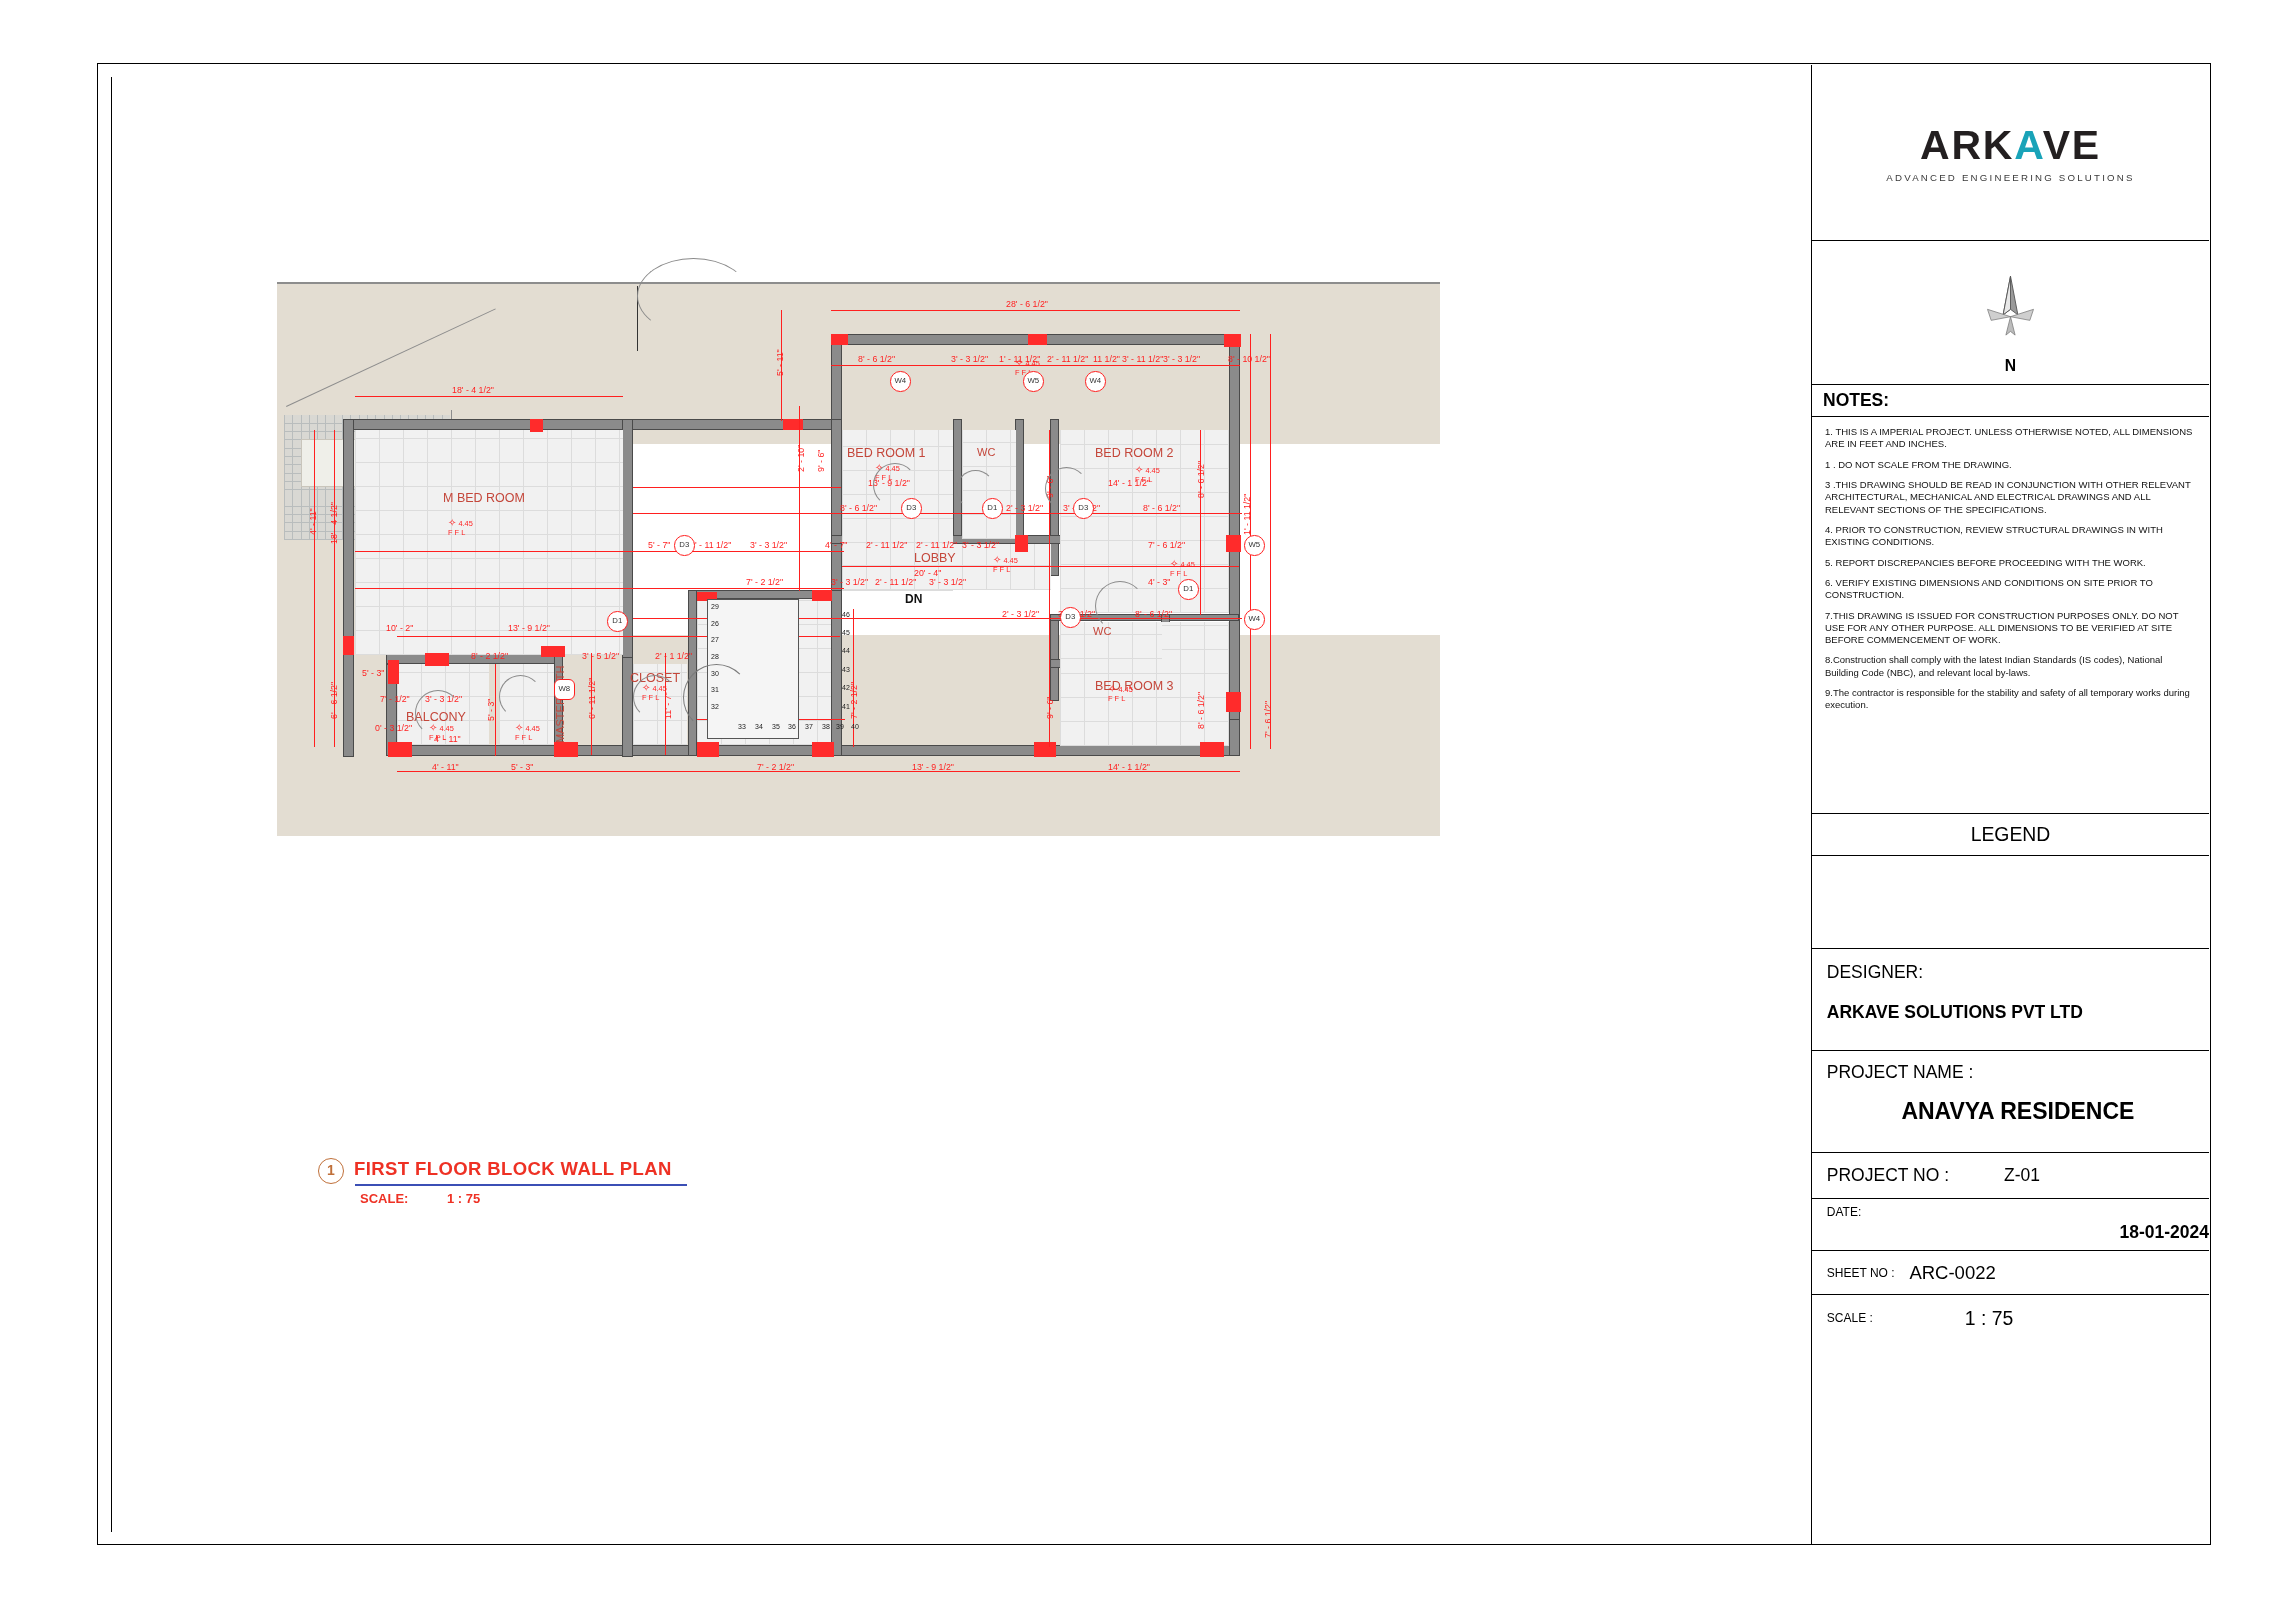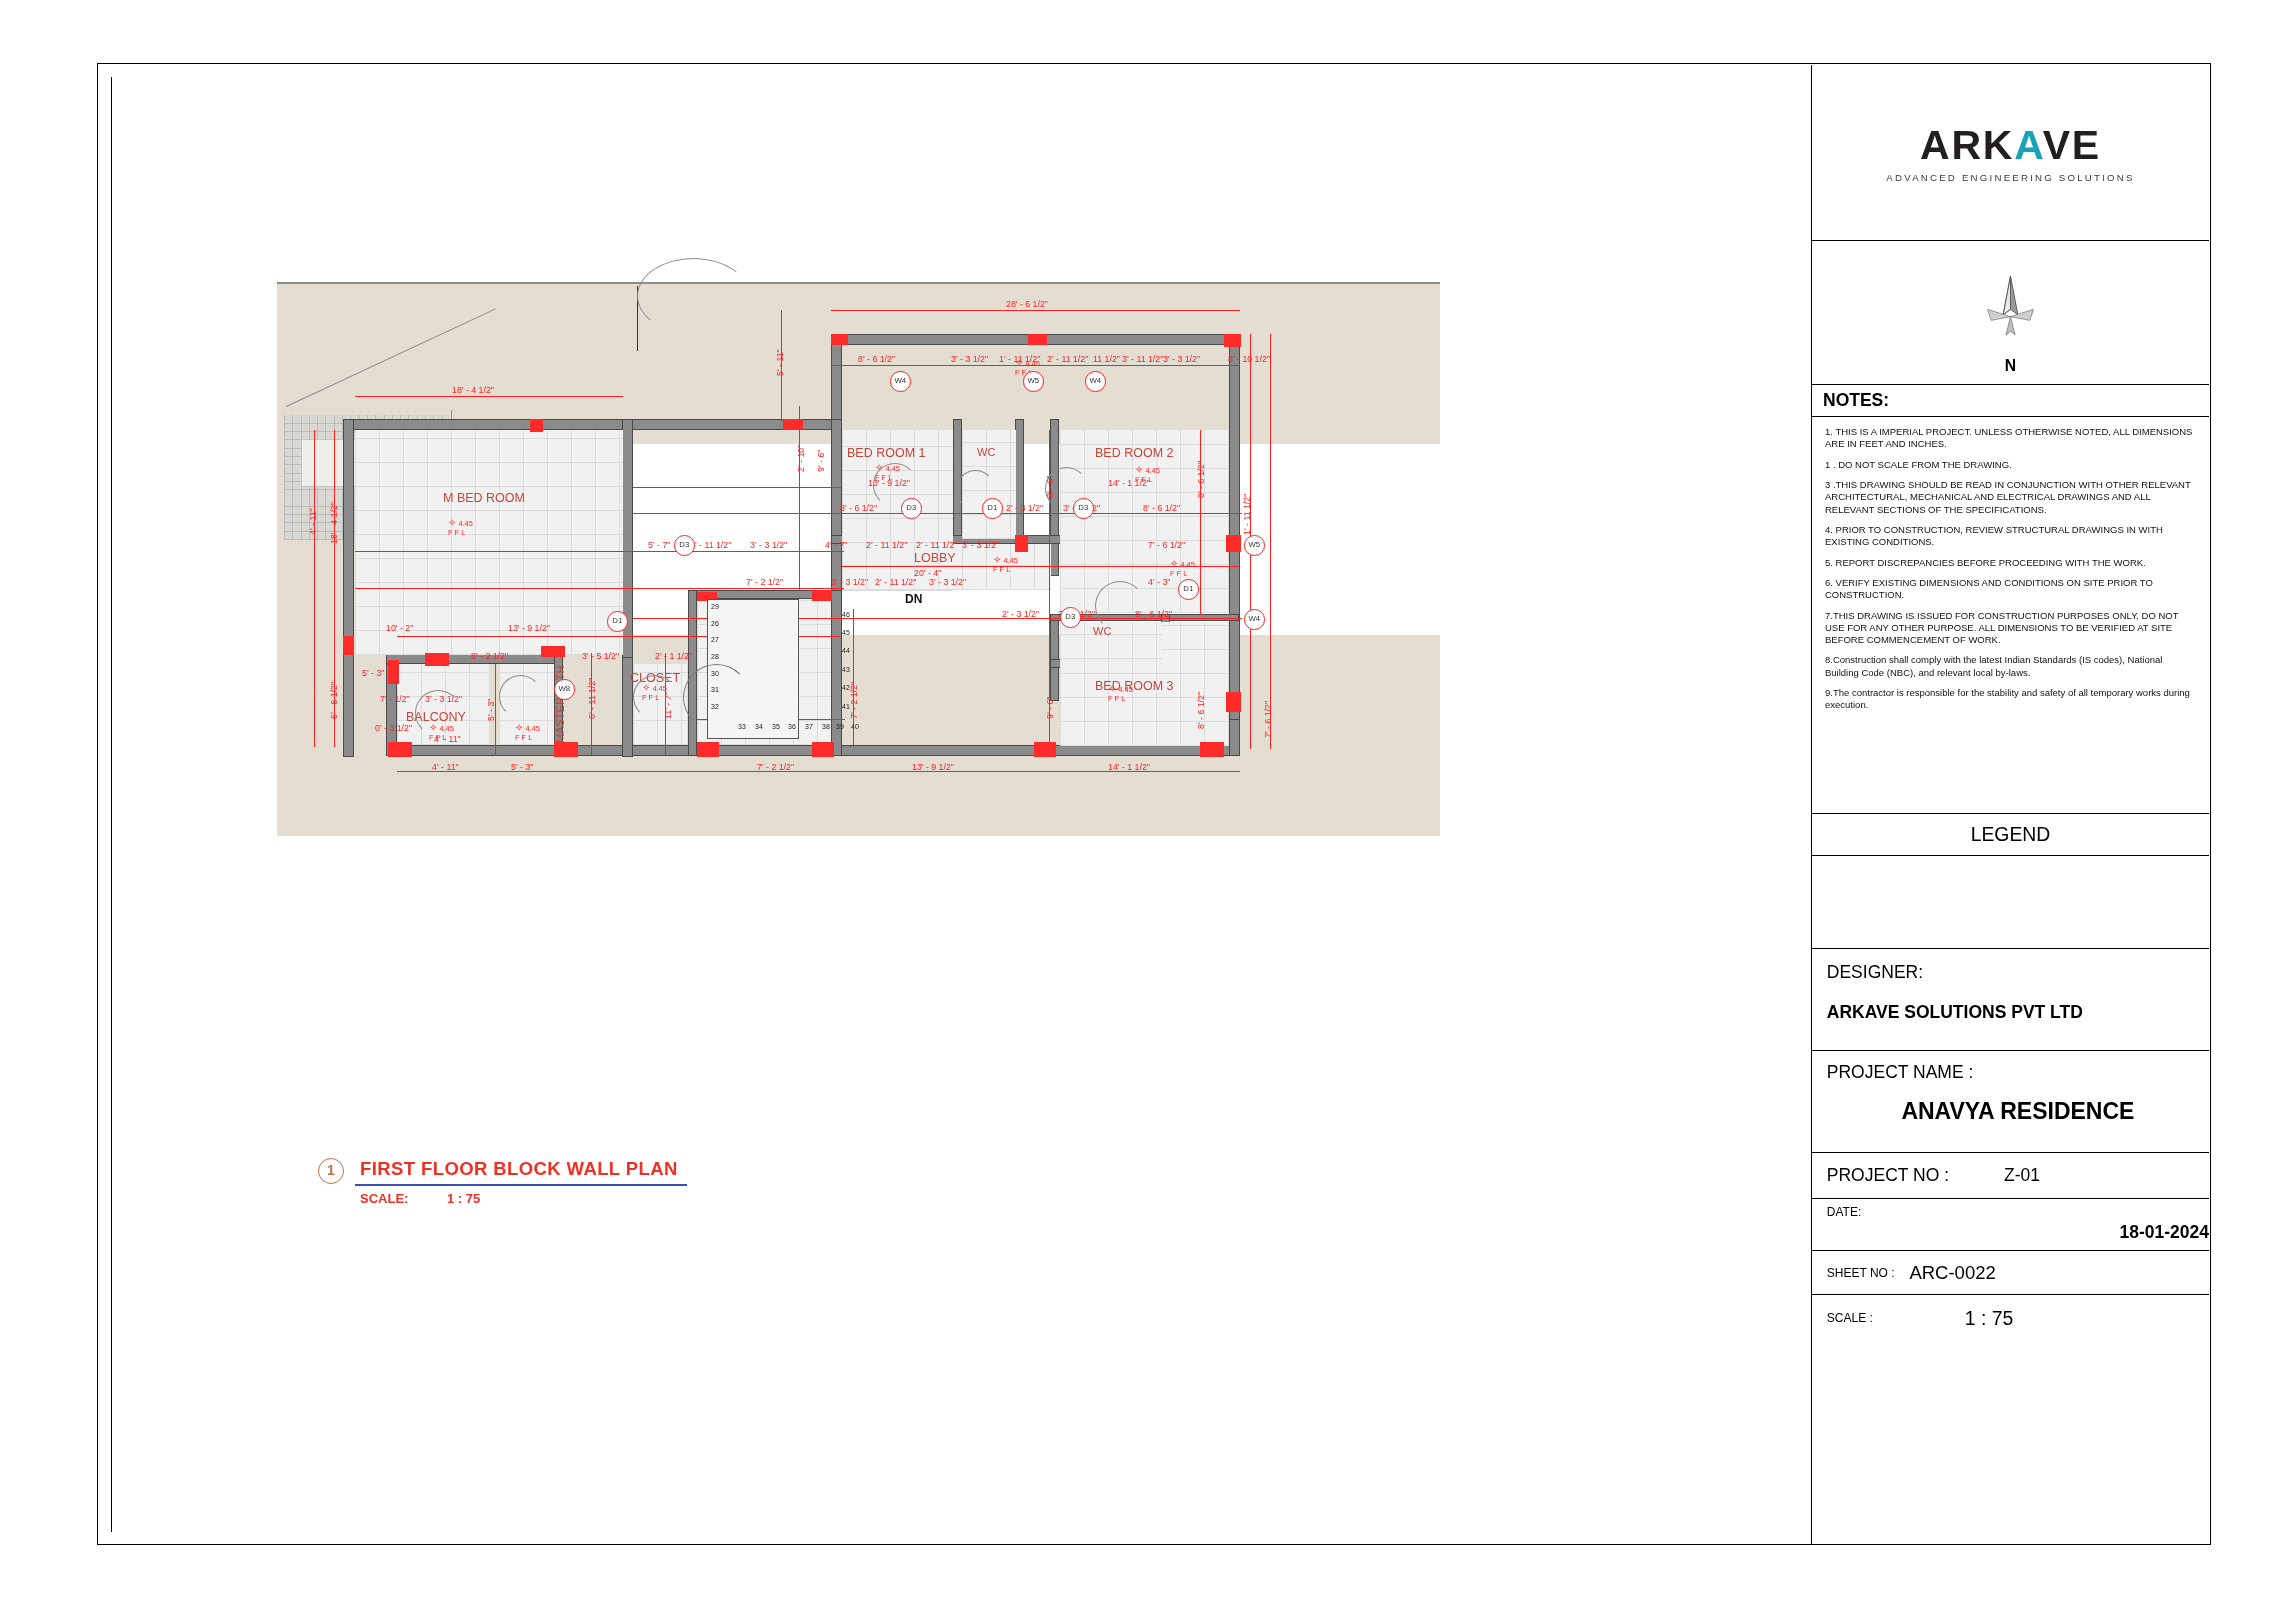--- a/index.html
+++ b/index.html
@@ -204,21 +204,21 @@
     border: 1.8px solid #c0703a;
     border-radius: 50%;
     color: #c0703a;
     font-size: 14px;
     text-align: center;
     line-height: 22px;
     font-weight: bold;
   }
   .plan-title .t {
     position: absolute;
-    left: 42px; top: 0;
+    left: 36px; top: 0;
     font-size: 18.5px;
     font-weight: bold;
     color: #ee3124;
     letter-spacing: 0.4px;
   }
   .plan-title .underline {
     position: absolute;
     left: 37px; top: 26px;
     width: 332px;
     height: 1.8px;
@@ -580,21 +580,21 @@
       <span class="sym">✧</span>
       <span>0.45</span><br>
       <span>F F L</span>
     </div>
 
     <div class="tag" style="left:613px; top:113px;">W4</div>
     <div class="tag" style="left:746px; top:113px;">W5</div>
     <div class="tag" style="left:808px; top:113px;">W4</div>
     <div class="tag" style="left:967px; top:277px;">W5</div>
     <div class="tag" style="left:967px; top:351px;">W4</div>
-    <div class="tag" style="left:277px; top:421px;">W8</div>
+    <div class="tag" style="left:277px; top:421px;border-radius:6px;">W8</div>
     <div class="tag" style="left:624px; top:240px;">D3</div>
     <div class="tag" style="left:705px; top:240px;">D1</div>
     <div class="tag" style="left:796px; top:240px;">D3</div>
     <div class="tag" style="left:397px; top:277px;">D3</div>
     <div class="tag" style="left:901px; top:321px;">D1</div>
     <div class="tag" style="left:783px; top:349px;">D3</div>
     <div class="tag" style="left:330px; top:353px;">D1</div>
 
     <div class="stairtreads" style="left:430px; top:341px; width:92px; height:140px; background:#f5f5f5;"></div>
     <div class="tread" style="left:434px; top:345px;">29</div>

